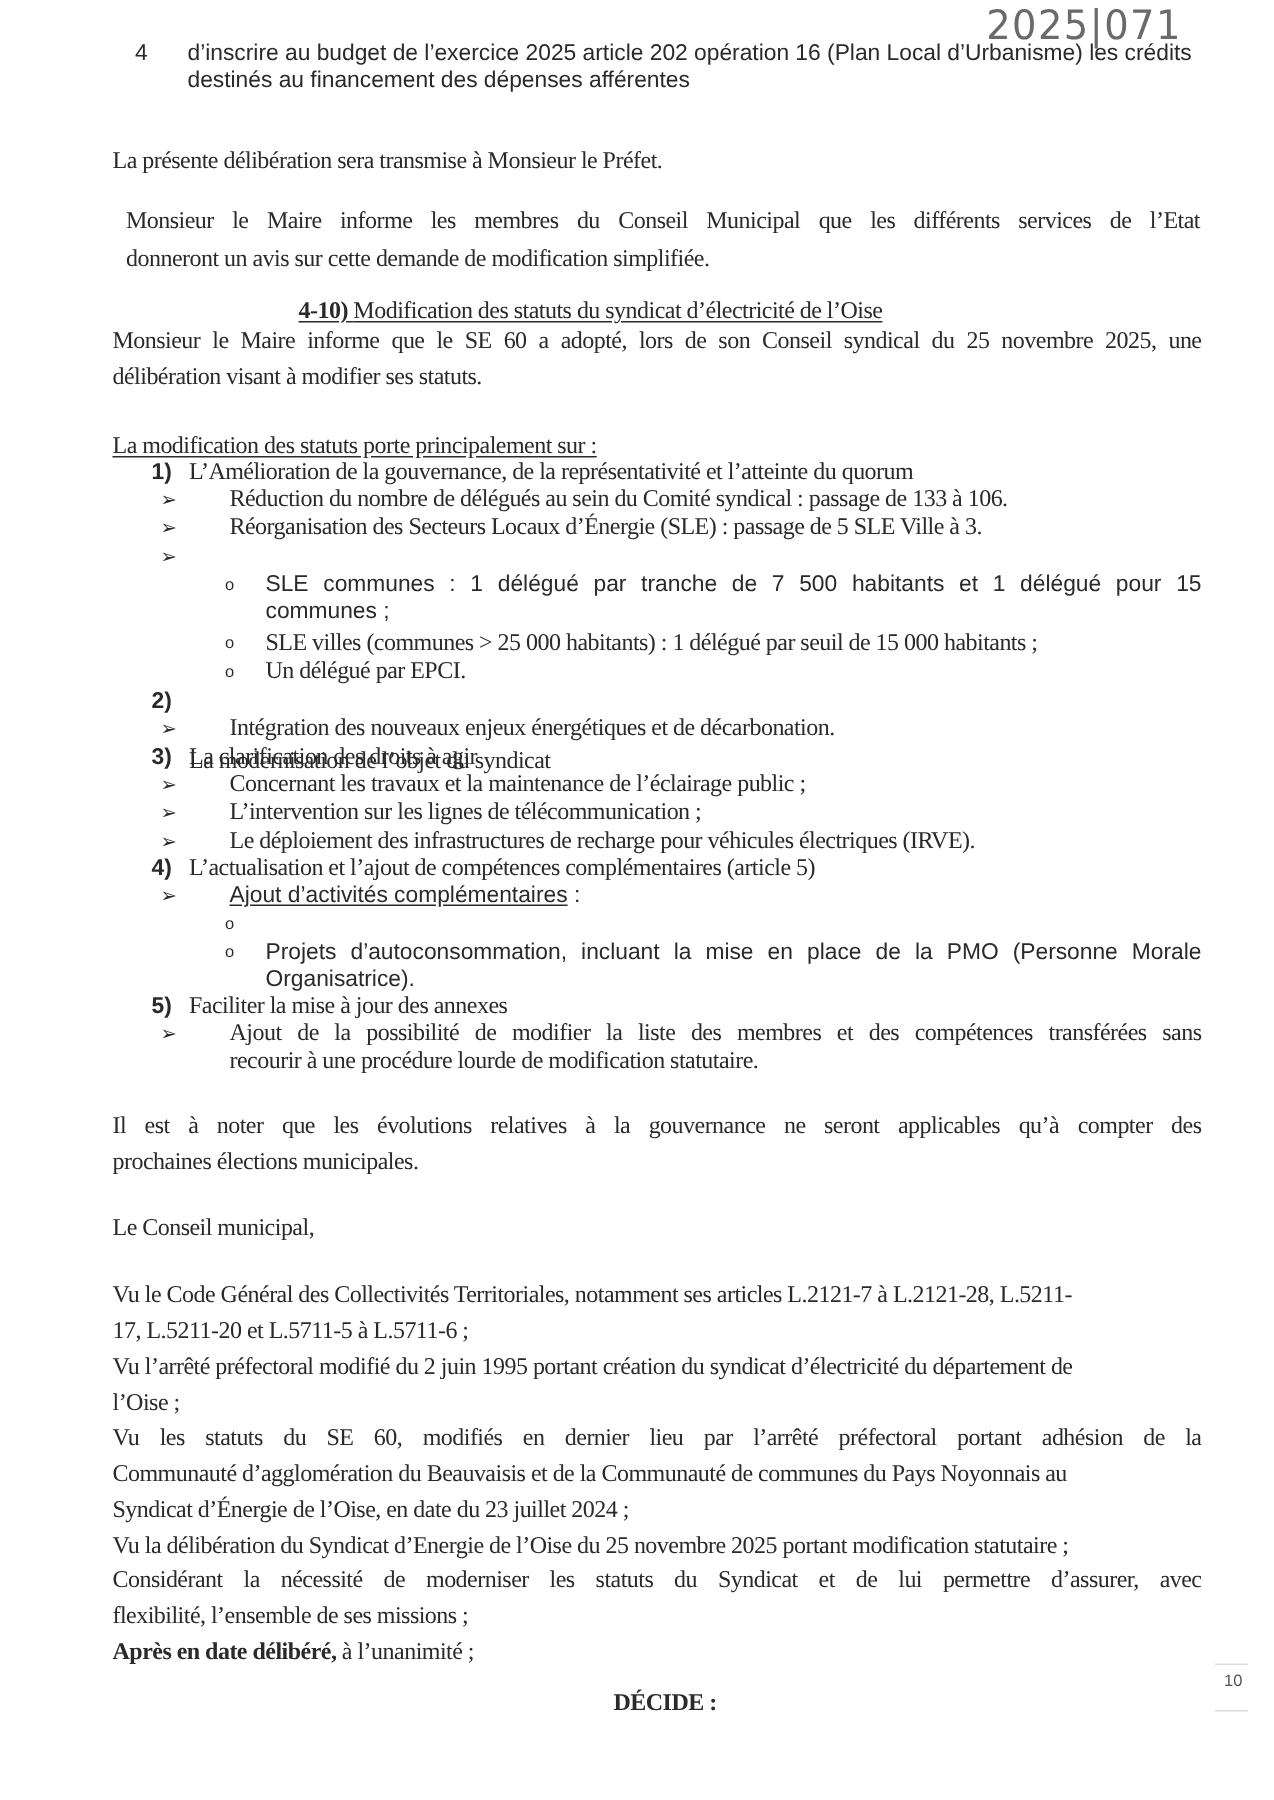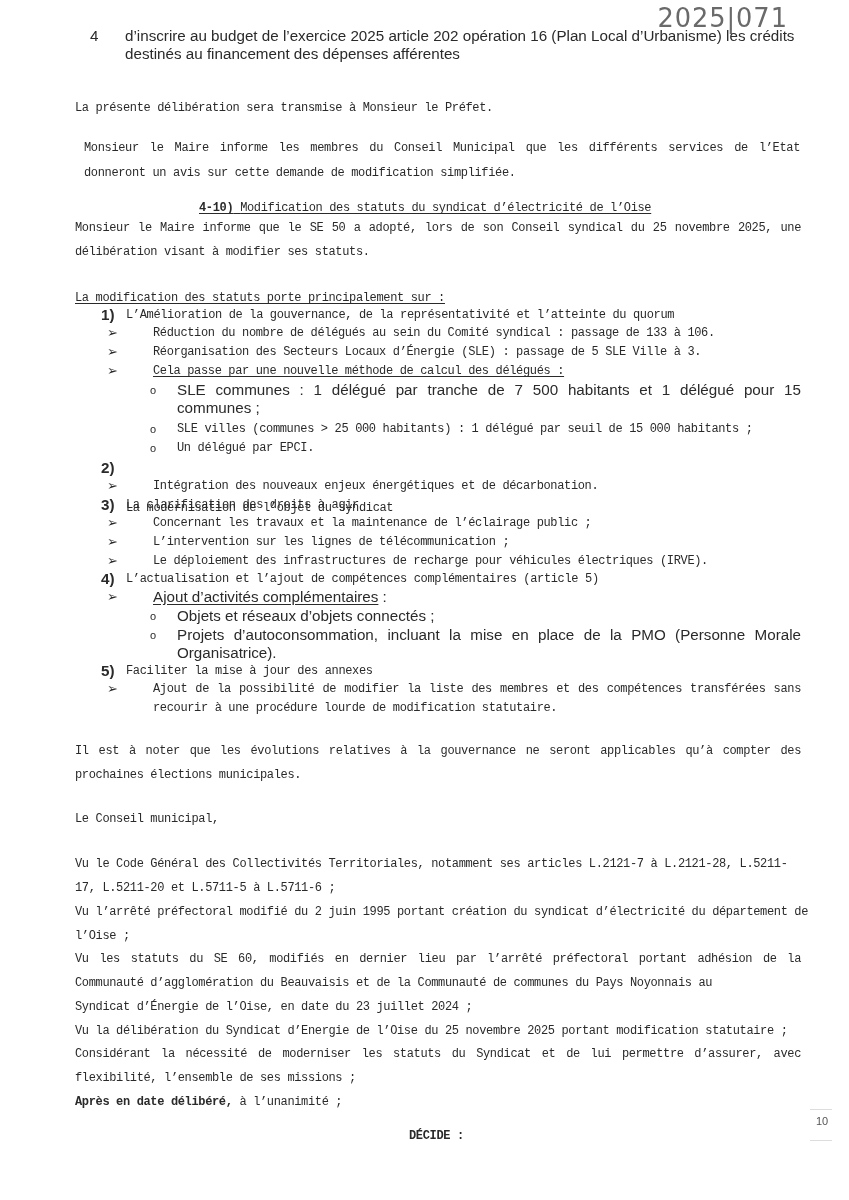--- a/index.html
+++ b/index.html
@@ -2,21 +2,21 @@
 <html><head>
 <meta charset="utf-8">
 <style>
   html, body { margin: 0; padding: 0; background: #ffffff; }
   body { width: 849px; height: 1200px; position: relative; overflow: hidden; color: #2a2a2a;
          font-family: "Liberation Sans", sans-serif; font-size: 15.2px; }
   .page { position: absolute; left: 0; top: 0; width: 849px; height: 1200px; }
   .ref { position: absolute; left: 654px; top: 2px; font-family: "DejaVu Sans", sans-serif;
          font-size: 27px; color: #6a6a6a; letter-spacing: 1px; font-weight: normal; transform: scaleX(0.95); }
   .line { position: absolute; white-space: nowrap; line-height: 18px; }
-  .narrow { font-family: Liberation Mono, monospace; font-size: 12px; letter-spacing: -0.35px;
+  .narrow { font-family: Liberation Serif, serif; font-size: 16px; letter-spacing: -0.35px;
             transform-origin: left top; }
   .just { text-align: justify; text-align-last: justify; white-space: normal; }
   .u { text-decoration: underline; text-underline-offset: 2px; }
   .b { font-weight: bold; }
   .num { position: absolute; font-weight: bold; line-height: 18px; }
   .arrow { position: absolute; line-height: 18px; font-size: 13px; }
   .circ { position: absolute; line-height: 18px; font-size: 11px; }
   .pagenum { position: absolute; left: 816px; top: 1115px; font-size: 11px; color: #555; }
   .pn-line { position: absolute; left: 810px; width: 22px; border-top: 1px solid #ddd; }
 </style>
@@ -33,33 +33,32 @@
 
   <div class="line narrow" style="left:75px;top:99px;">La présente délibération sera transmise à Monsieur le Préfet.</div>
 
   <div class="line narrow just" style="left:84px;top:139px;width:716px;">Monsieur le Maire informe les membres du Conseil Municipal que les différents services de l’Etat</div>
   <div class="line narrow" style="left:84px;top:164px;">donneront un avis sur cette demande de modification simplifiée.</div>
 
   <div class="line narrow u" style="left:199px;top:199px;">
     <span class="b">4-10)</span>
     <span>Modification des statuts du syndicat d’électricité de l’Oise</span>
   </div>
-  <div class="line narrow just" style="left:75px;top:219px;width:726px;">Monsieur le Maire informe que le SE 50 a adopté, lors de son Conseil syndical du 25 novembre 2025, une</div>
+  <div class="line narrow just" style="left:75px;top:219px;width:726px;">Monsieur le Maire informe que le SE 60 a adopté, lors de son Conseil syndical du 25 novembre 2025, une</div>
   <div class="line narrow" style="left:75px;top:243px;">délibération visant à modifier ses statuts.</div>
 
   <div class="line narrow u" style="left:75px;top:289px;">La modification des statuts porte principalement sur :</div>
 
   <div class="num" style="left:101px;top:306px;">1)</div>
   <div class="line narrow" style="left:126px;top:306px;">L’Amélioration de la gouvernance, de la représentativité et l’atteinte du quorum</div>
   <div class="arrow" style="left:107px;top:324px;">➢</div>
   <div class="line narrow" style="left:153px;top:324px;">Réduction du nombre de délégués au sein du Comité syndical : passage de 133 à 106.</div>
   <div class="arrow" style="left:107px;top:343px;">➢</div>
   <div class="line narrow" style="left:153px;top:343px;">Réorganisation des Secteurs Locaux d’Énergie (SLE) : passage de 5 SLE Ville à 3.</div>
   <div class="arrow" style="left:107px;top:362px;">➢</div>
-  <div class="line narrow u" style="left:153px;top:362px;">Cela passe par une nouvelle méthode de calcul des délégués :</div>
   <div class="circ" style="left:150px;top:381px;">o</div>
   <div class="line just" style="left:177px;top:381px;width:624px;font-size:15.2px;">SLE communes : 1 délégué par tranche de 7 500 habitants et 1 délégué pour 15</div>
   <div class="line" style="left:177px;top:399px;">communes ;</div>
   <div class="circ" style="left:150px;top:420px;">o</div>
   <div class="line narrow" style="left:177px;top:420px;text-align:center;">SLE villes (communes &gt; 25 000 habitants) : 1 délégué par seuil de 15 000 habitants ;</div>
   <div class="circ" style="left:150px;top:439px;">o</div>
   <div class="line narrow" style="left:177px;top:439px;">Un délégué par EPCI.</div>
 
   <div class="num" style="left:101px;top:459px;">2)</div>
   <div class="line narrow" style="left:126px;top:459px;margin-top:40px;">La modernisation de l’objet du syndicat</div>
@@ -73,21 +72,20 @@
   <div class="arrow" style="left:107px;top:533px;">➢</div>
   <div class="line narrow" style="left:153px;top:533px;">L’intervention sur les lignes de télécommunication ;</div>
   <div class="arrow" style="left:107px;top:552px;">➢</div>
   <div class="line narrow" style="left:153px;top:552px;">Le déploiement des infrastructures de recharge pour véhicules électriques (IRVE).</div>
 
   <div class="num" style="left:101px;top:570px;">4)</div>
   <div class="line narrow" style="left:126px;top:570px;">L’actualisation et l’ajout de compétences complémentaires (article 5)</div>
   <div class="arrow" style="left:107px;top:588px;">➢</div>
   <div class="line" style="left:153px;top:588px;"><span class="u">Ajout d’activités complémentaires</span><span> :</span></div>
   <div class="circ" style="left:150px;top:607px;">o</div>
-  <div class="line" style="left:177px;top:607px;">Objets et réseaux d’objets connectés ;</div>
   <div class="circ" style="left:150px;top:626px;">o</div>
   <div class="line just" style="left:177px;top:626px;width:624px;">Projets d’autoconsommation, incluant la mise en place de la PMO (Personne Morale</div>
   <div class="line" style="left:177px;top:644px;">Organisatrice).</div>
 
   <div class="num" style="left:101px;top:662px;">5)</div>
   <div class="line narrow" style="left:126px;top:662px;">Faciliter la mise à jour des annexes</div>
   <div class="arrow" style="left:107px;top:680px;">➢</div>
   <div class="line narrow just" style="left:153px;top:680px;width:648px;">Ajout de la possibilité de modifier la liste des membres et des compétences transférées sans</div>
   <div class="line narrow" style="left:153px;top:699px;">recourir à une procédure lourde de modification statutaire.</div>
 

